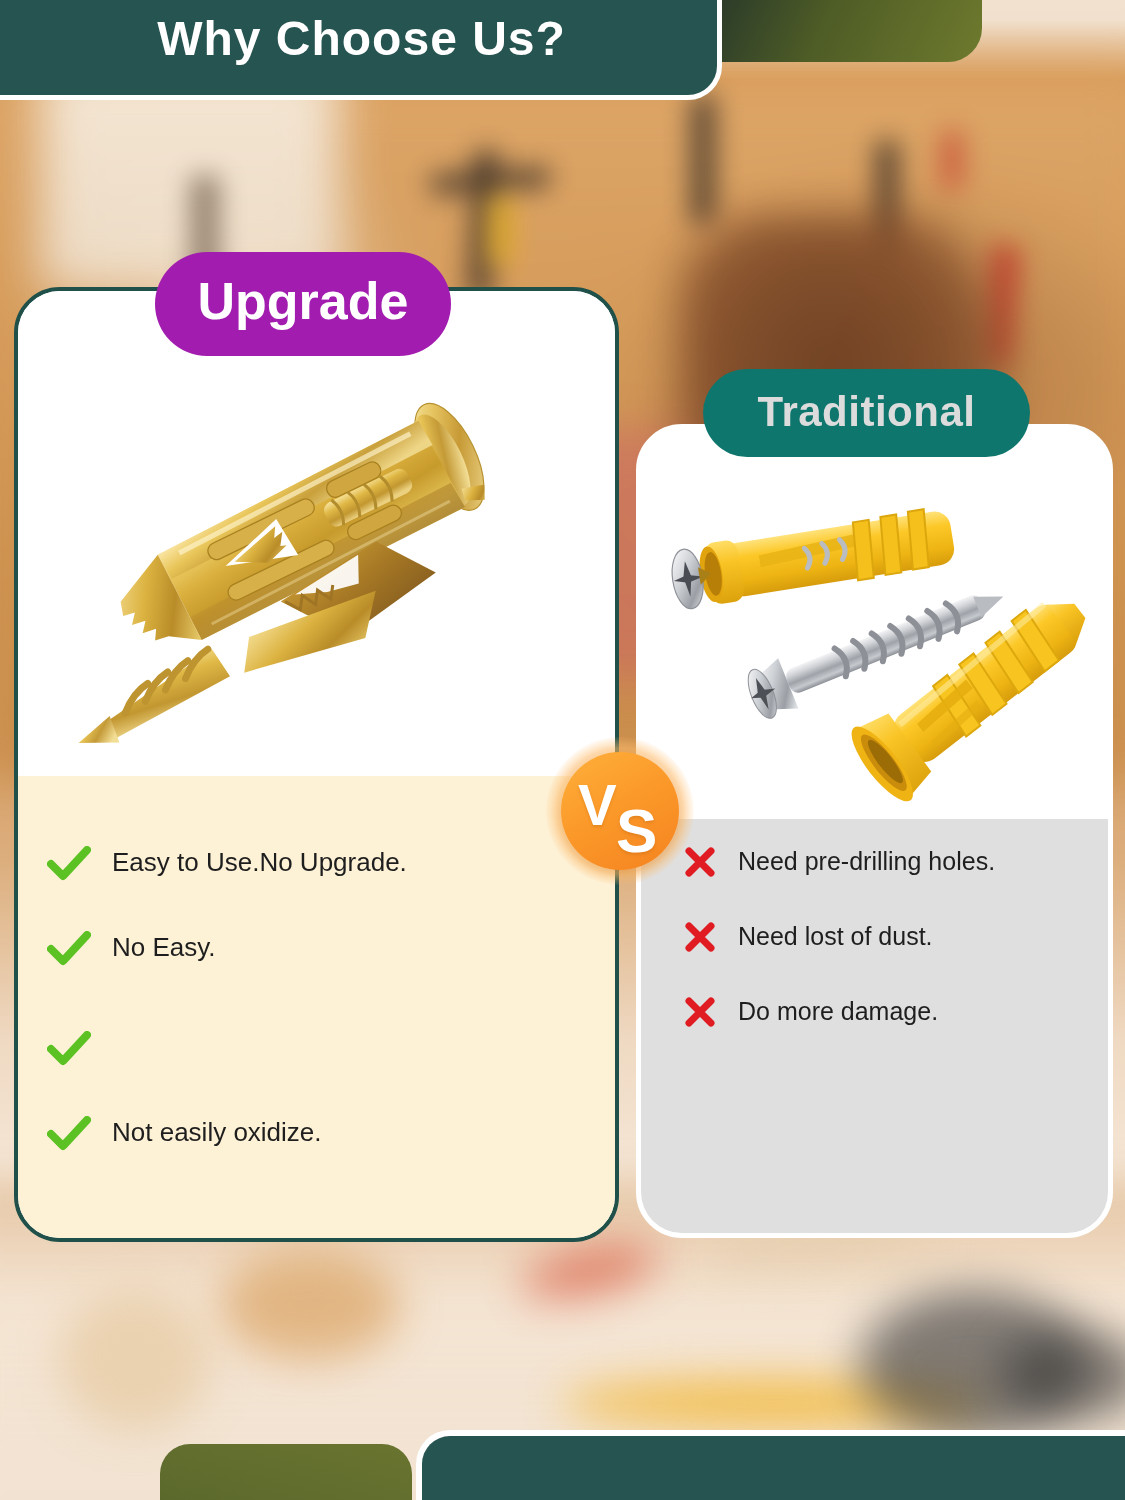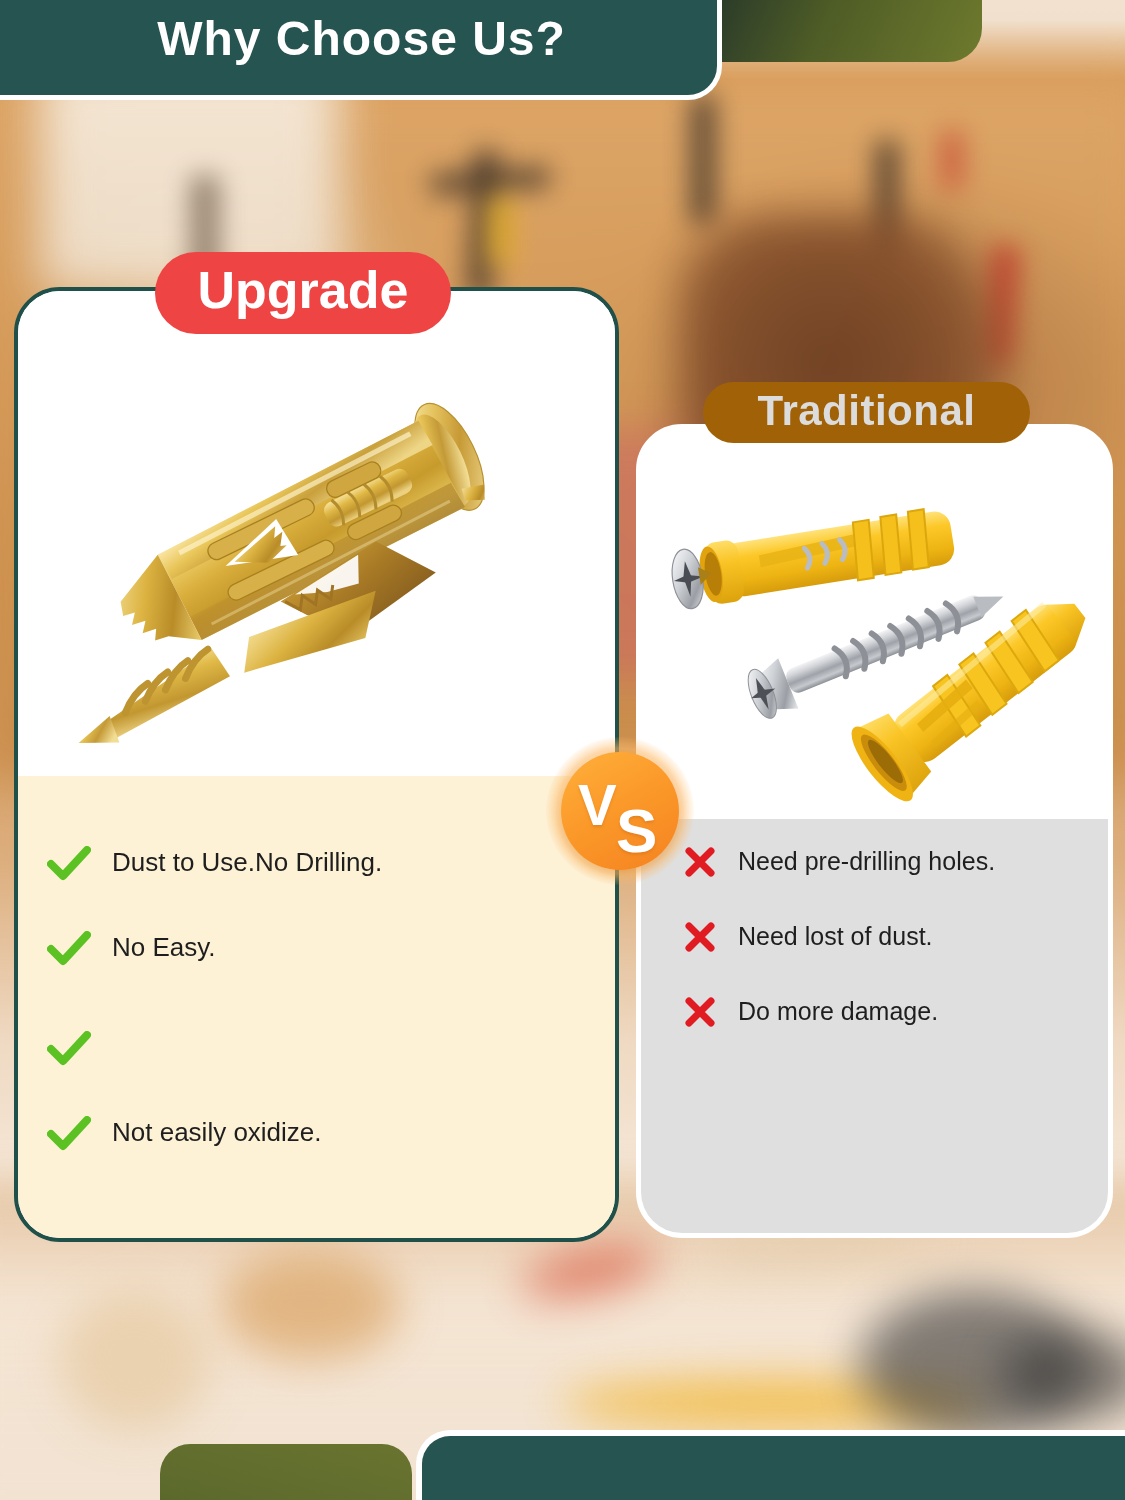--- a/index.html
+++ b/index.html
@@ -214,33 +214,33 @@
   .pill {
     position: absolute;
     display: flex;
     align-items: center;
     justify-content: center;
     border-radius: 999px;
     white-space: nowrap;
   }
   .pill-upgrade {
     left: 155px; top: 252px;
-    width: 296px; height: 82px;
-    background: #ef4444;
+    width: 296px; height: 104px;
+    background: #a21caf;
   }
   .pill-upgrade .pill-text {
     color: #ffffff;
     font-size: 52px;
     font-weight: bold;
     padding-bottom: 6px;
   }
   .pill-traditional {
-    left: 703px; top: 382px;
-    width: 327px; height: 61px;
-    background: #a16207;
+    left: 703px; top: 369px;
+    width: 327px; height: 88px;
+    background: #0f766e;
   }
   .pill-traditional .pill-text {
     color: #dcdcdc;
     font-size: 42px;
     font-weight: bold;
     letter-spacing: .5px;
     padding-bottom: 3px;
   }
 
   
@@ -561,21 +561,21 @@
     </div>
   </div>
 
   <div class="feature-list list-upgrade">
     <div class="feature-row">
       <span class="mark">
         <svg width="44" height="36" viewBox="0 0 44 36">
             <path d="M4 18 L16 30 L40 4" fill="none" stroke="#5cc224" stroke-width="8" stroke-linecap="round" stroke-linejoin="round"></path>
           </svg>
       </span>
-      <span class="feature-text">Dust to Use.No Drilling.</span>
+      <span class="feature-text">Easy to Use.No Upgrade.</span>
     </div>
     <div class="feature-row">
       <span class="mark">
         <svg width="44" height="36" viewBox="0 0 44 36">
             <path d="M4 18 L16 30 L40 4" fill="none" stroke="#5cc224" stroke-width="8" stroke-linecap="round" stroke-linejoin="round"></path>
           </svg>
       </span>
       <span class="feature-text">No Easy.</span>
     </div>
     <div class="feature-row two-line">

